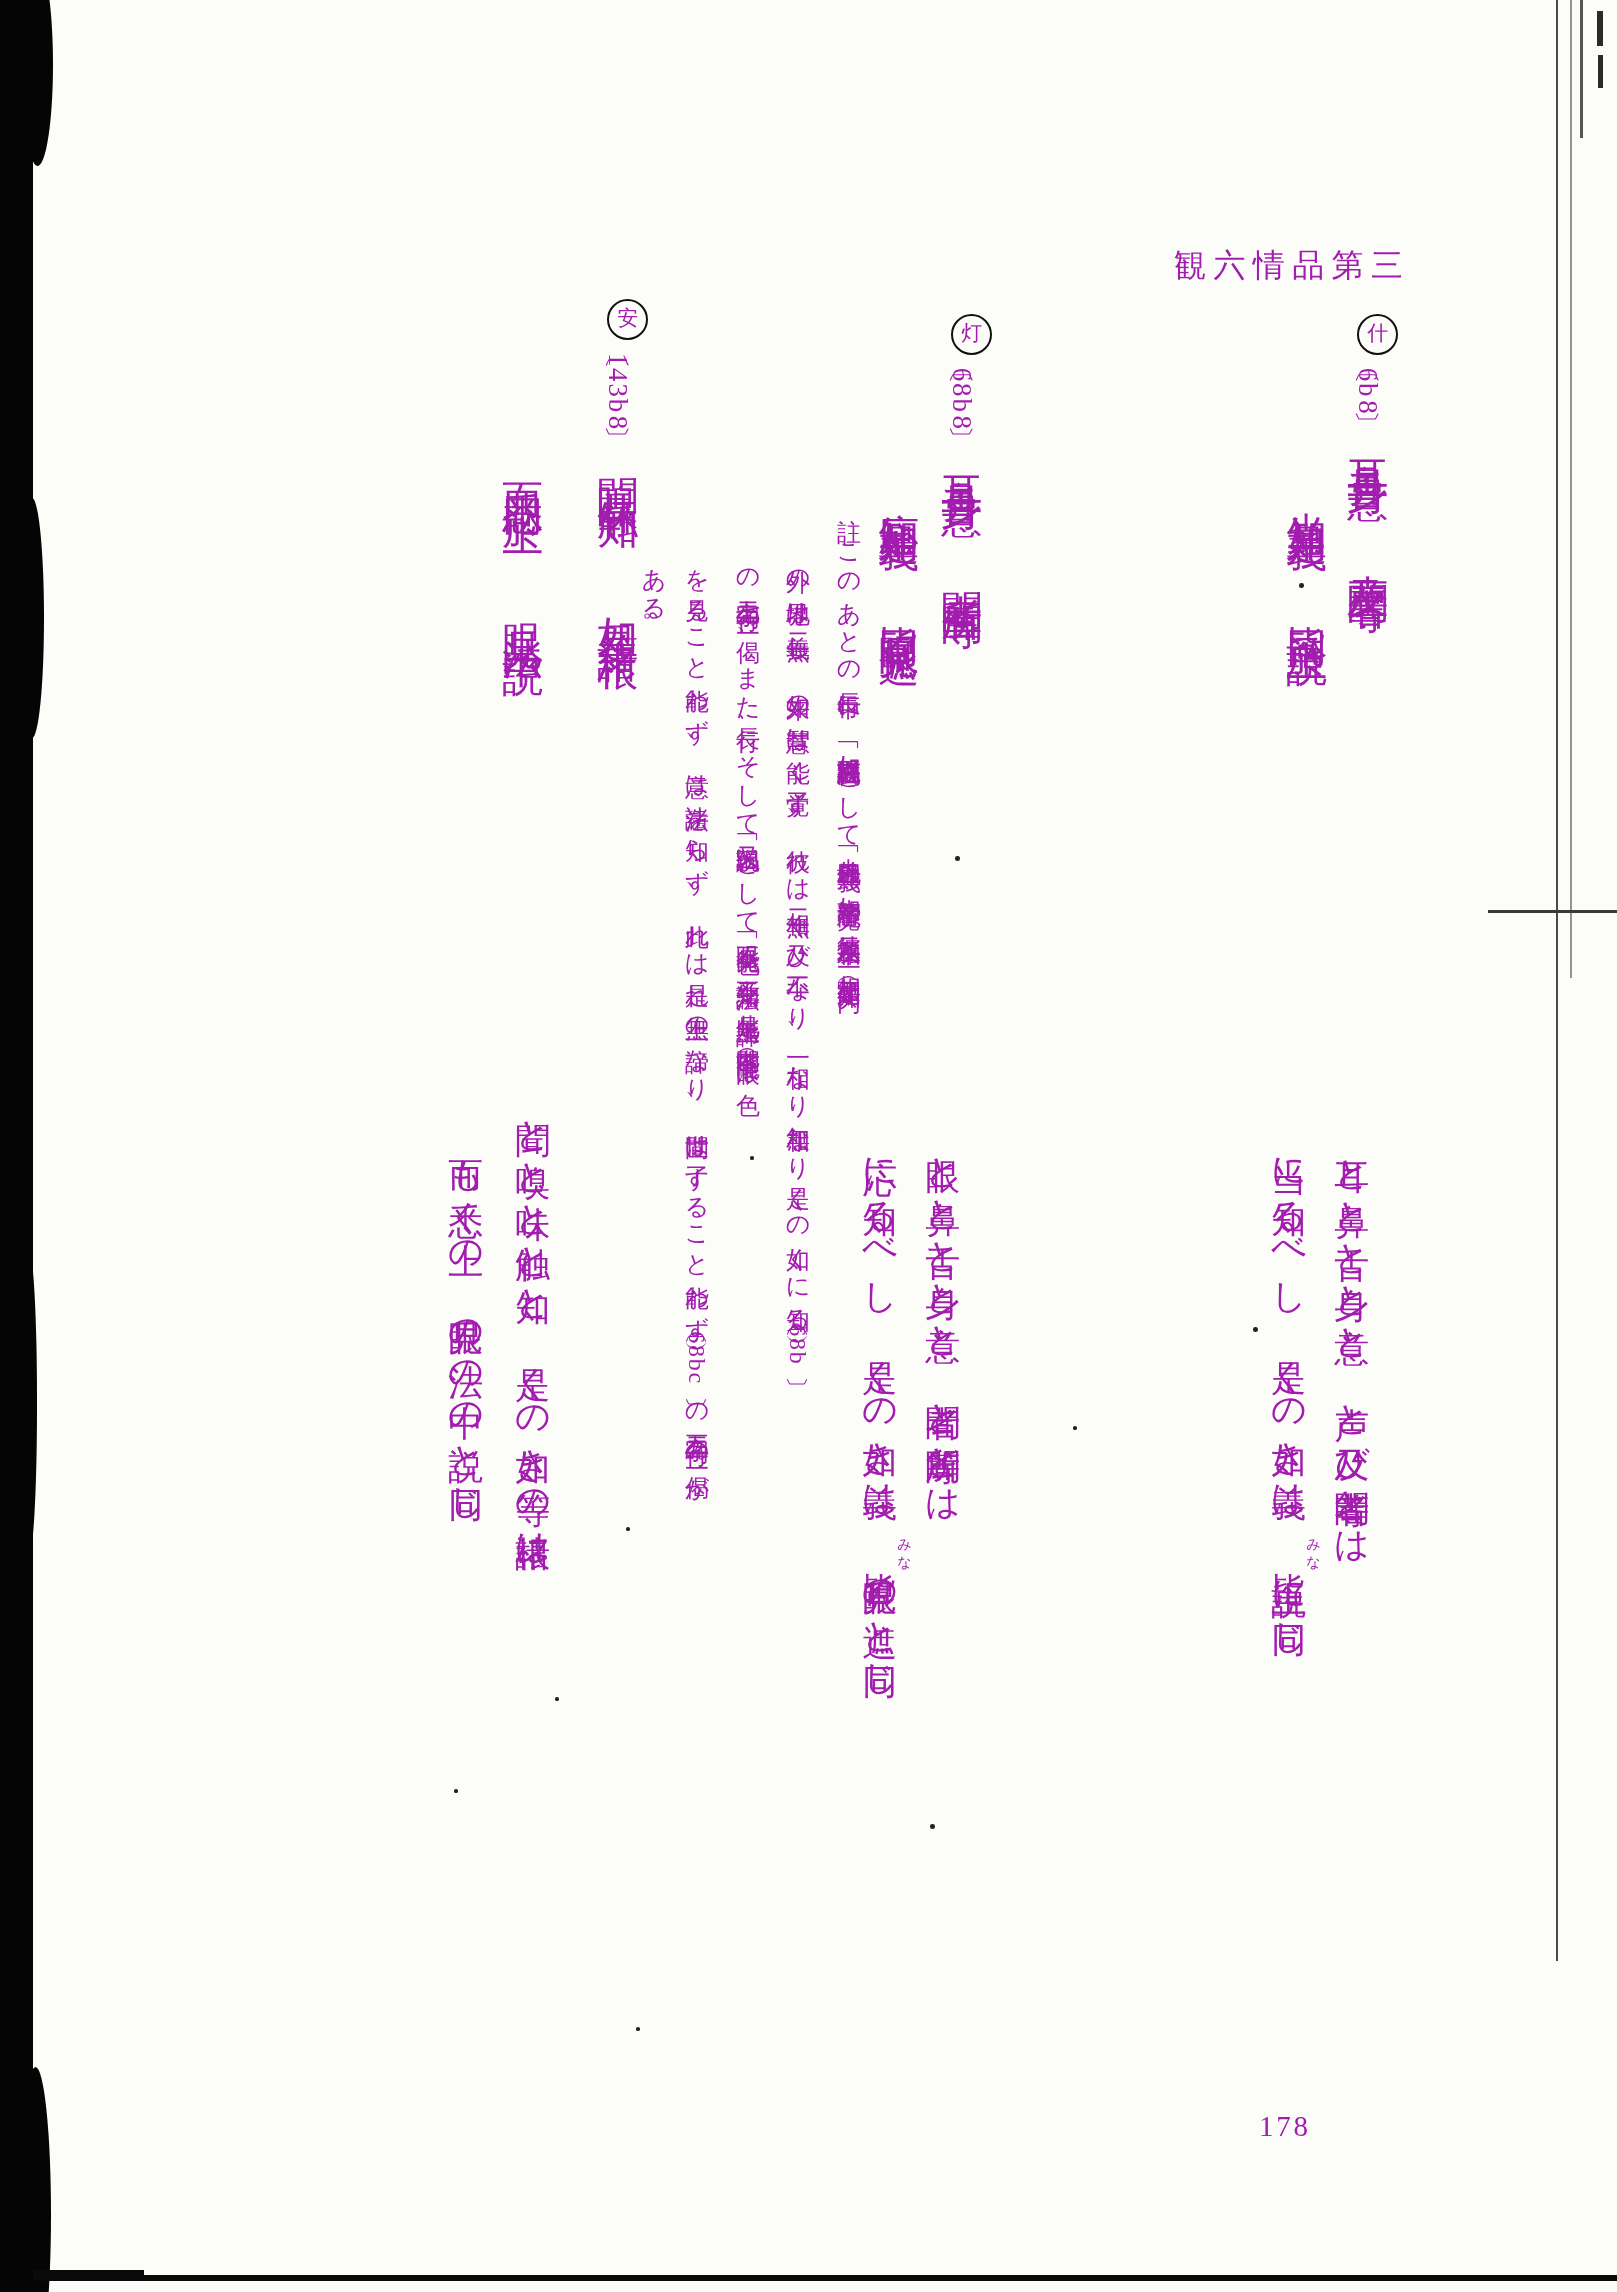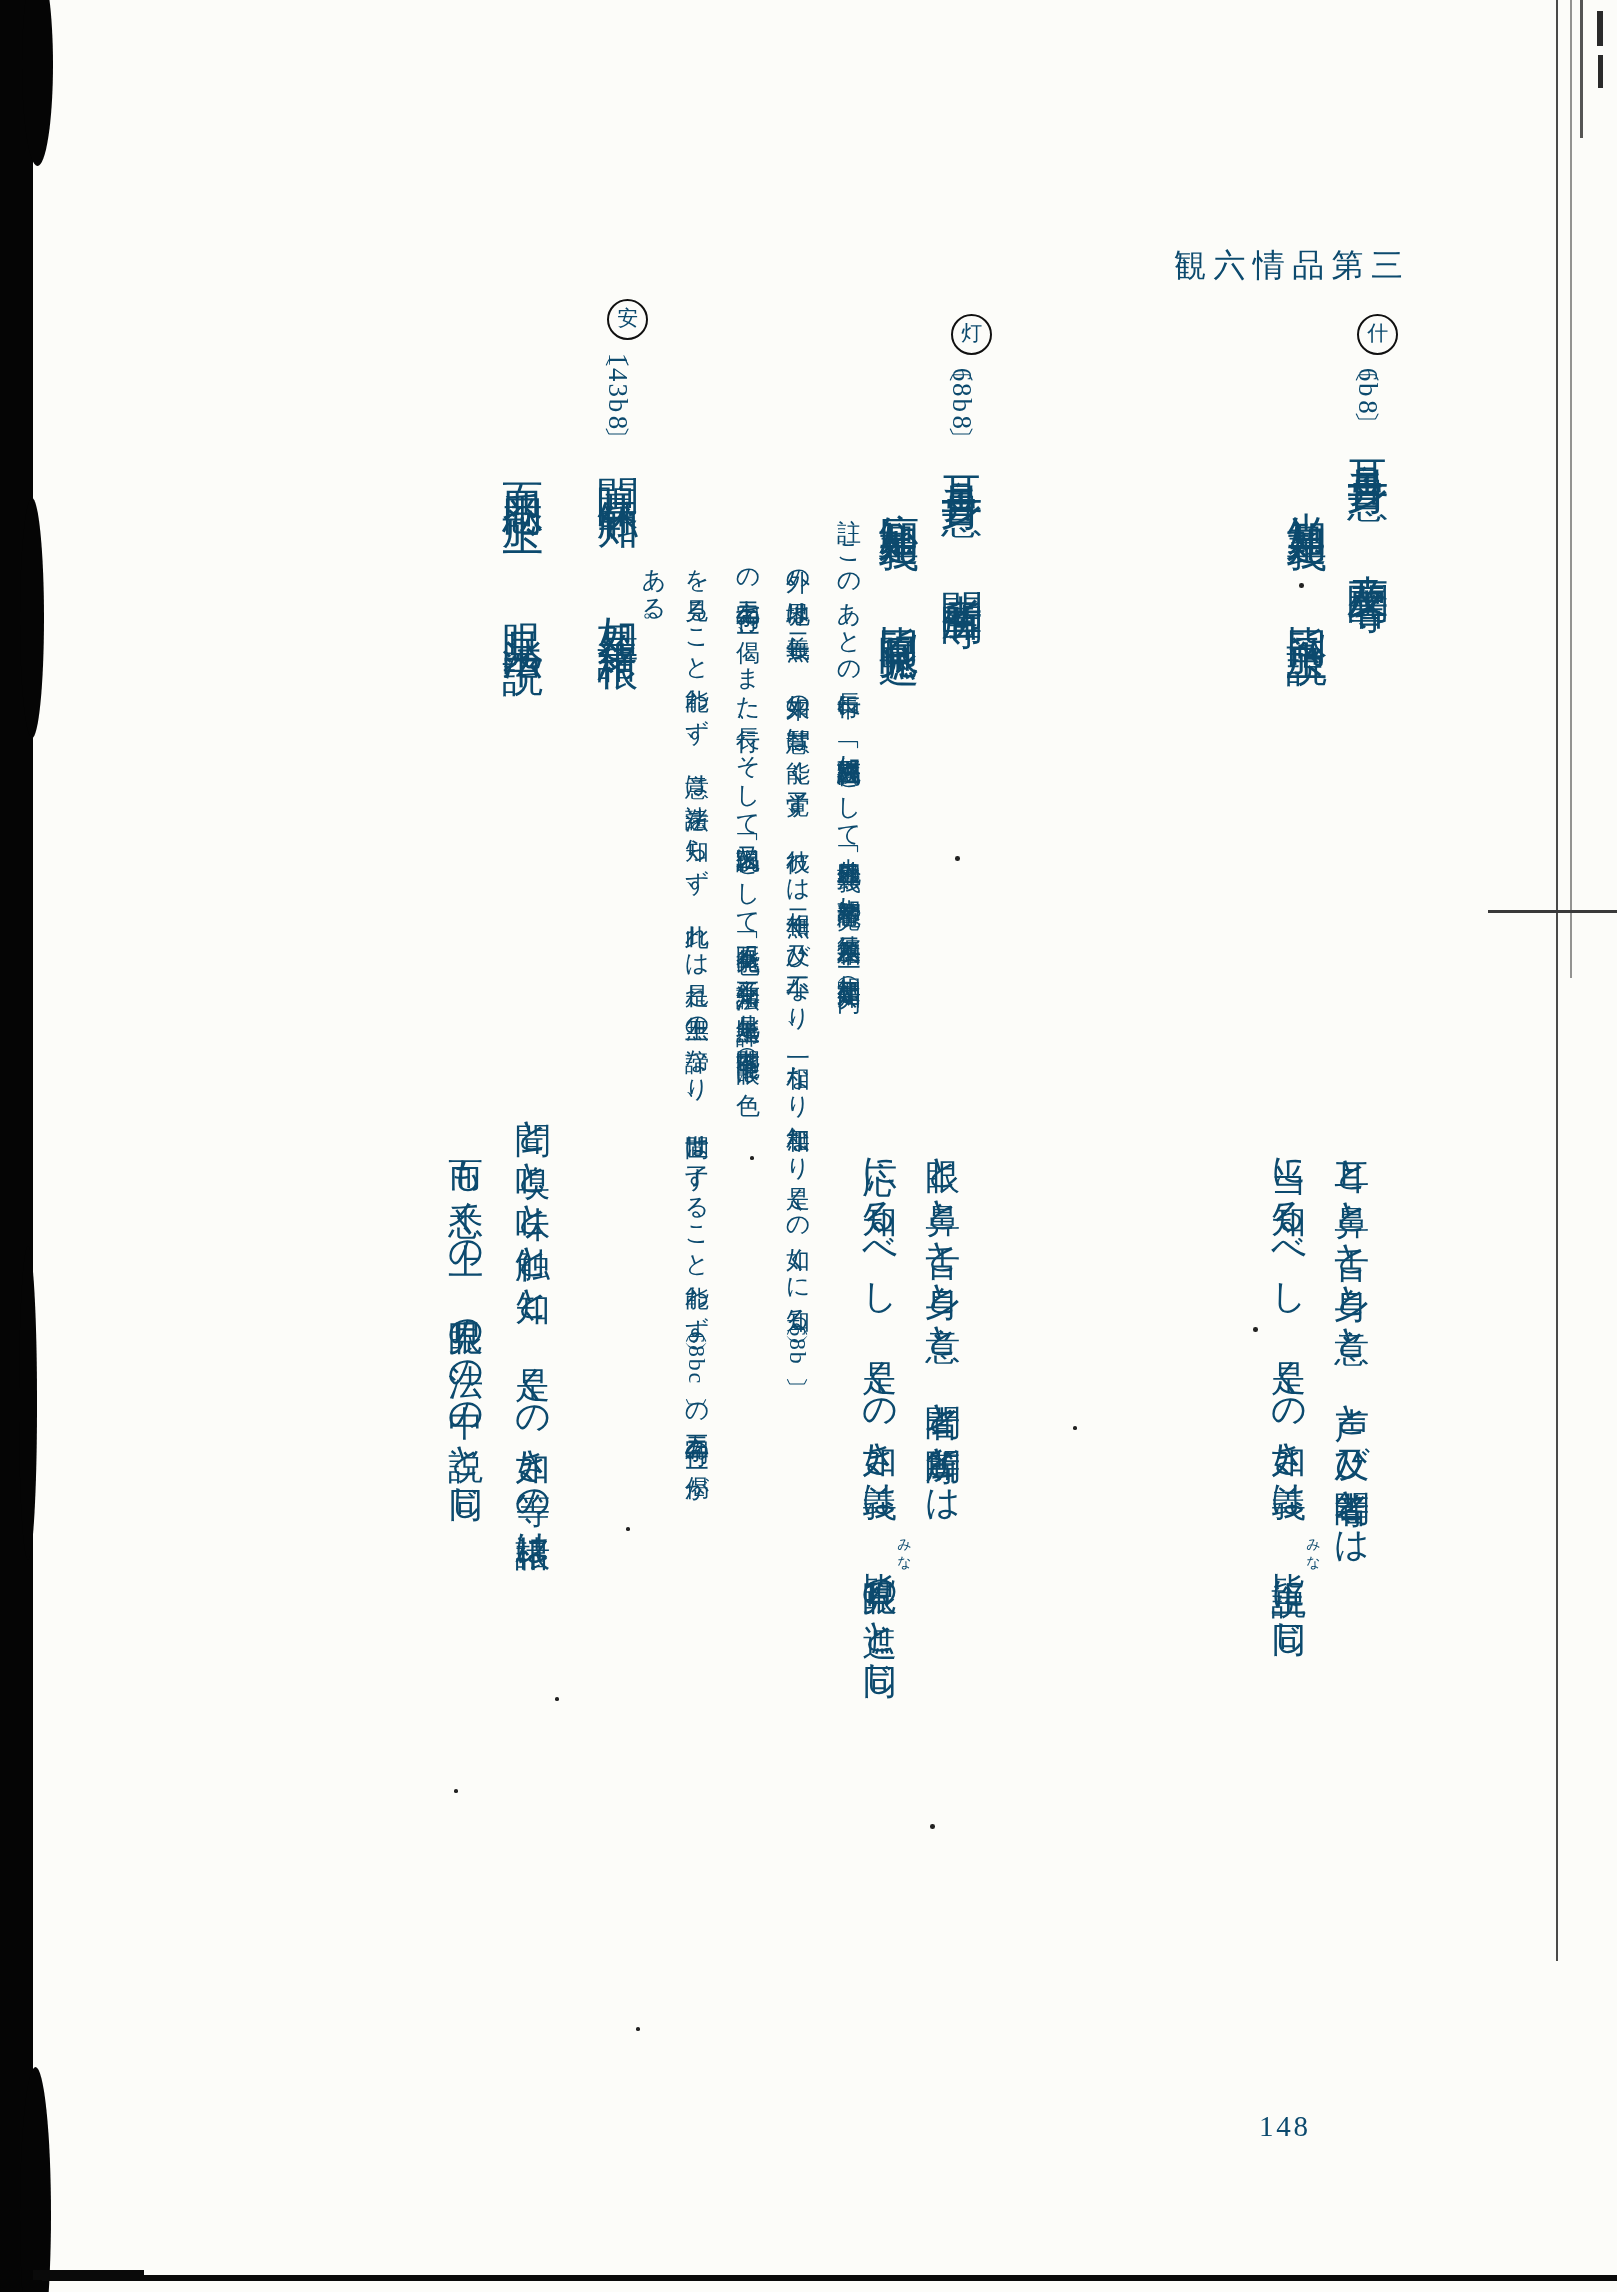--- a/index.html
+++ b/index.html
@@ -1,20 +1,20 @@
 <!DOCTYPE html>
 <html style="font-size:14.8px"><head>
 <meta charset="utf-8">
 <style>
   html,body{margin:0;padding:0;background:#888;}
   #page{
     position:relative; width:1618px; height:2293px;
     background:#fcfcf9; overflow:hidden;
     font-family:"Liberation Serif","DejaVu Serif",serif;
-    color:#0c4a6e;
+    color:#a21caf;
   }
   .vtext{
     position:absolute;
     writing-mode:vertical-rl;
     text-orientation:mixed;
     line-height:1.08;
     white-space:nowrap;
   }
   .verse-col{ font-size:41px; letter-spacing:4.6px; }
   .verse-col.wide{ letter-spacing:8.3px; }
@@ -90,21 +90,21 @@
 
   <div class="vtext verse-col wide" style="left:596px;top:297px;">
     <span class="siglum"><span class="siglum-char">安</span></span><span class="ref">〔143b〕8</span><span class="verse">聞嗅味触知　　如是等諸根</span>
   </div>
   <div class="vtext verse-col wide" style="left:501px;top:450px;">
     <span>而悉同於上　　眼見法中説</span>
   </div>
   <div class="vtext reading-col" style="left:513px;top:1096px;">聞と嗅と味と触と知と　是くの如き等の諸根は</div>
   <div class="vtext reading-col" style="left:446px;top:1133px;">而も悉く上の　眼見の法の中の説と同じ</div>
 
-  <div class="htext page-number" style="left:1259px;top:2110px;">148</div>
+  <div class="htext page-number" style="left:1259px;top:2110px;">178</div>
 
   <div class="edge-bottom" style="left:42px;top:2275px;width:1575px;height:5.5px;"></div>
   <div class="edge-bottom" style="left:33px;top:2270px;width:111px;height:10px;"></div>
 
   <div class="speck" style="left:1299px;top:583px;width:4.6px;height:4.6px;"></div>
   <div class="speck" style="left:955px;top:856px;width:4.6px;height:4.6px;"></div>
   <div class="speck" style="left:750px;top:1156px;width:3.7px;height:3.7px;"></div>
   <div class="speck" style="left:1253px;top:1327px;width:4.6px;height:4.6px;"></div>
   <div class="speck" style="left:1073px;top:1426px;width:3.7px;height:3.7px;"></div>
   <div class="speck" style="left:626px;top:1527px;width:3.7px;height:3.7px;"></div>

